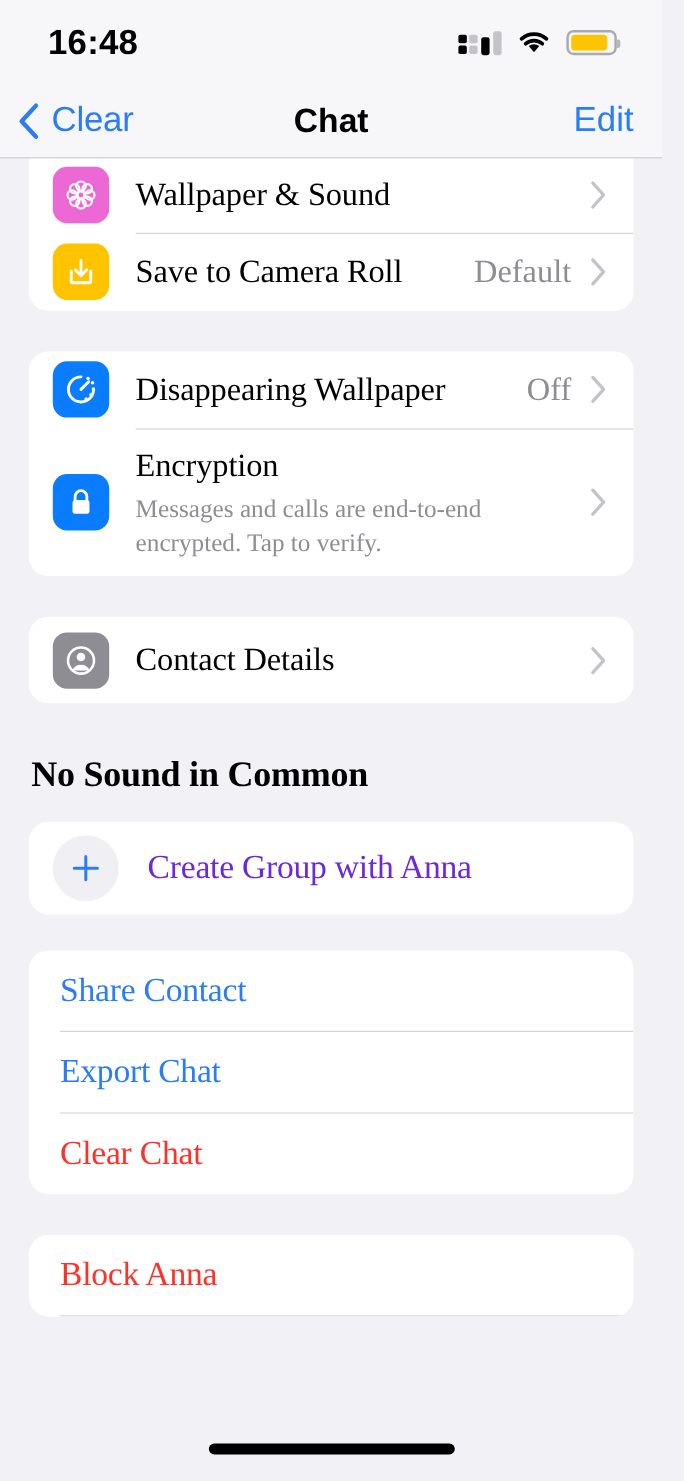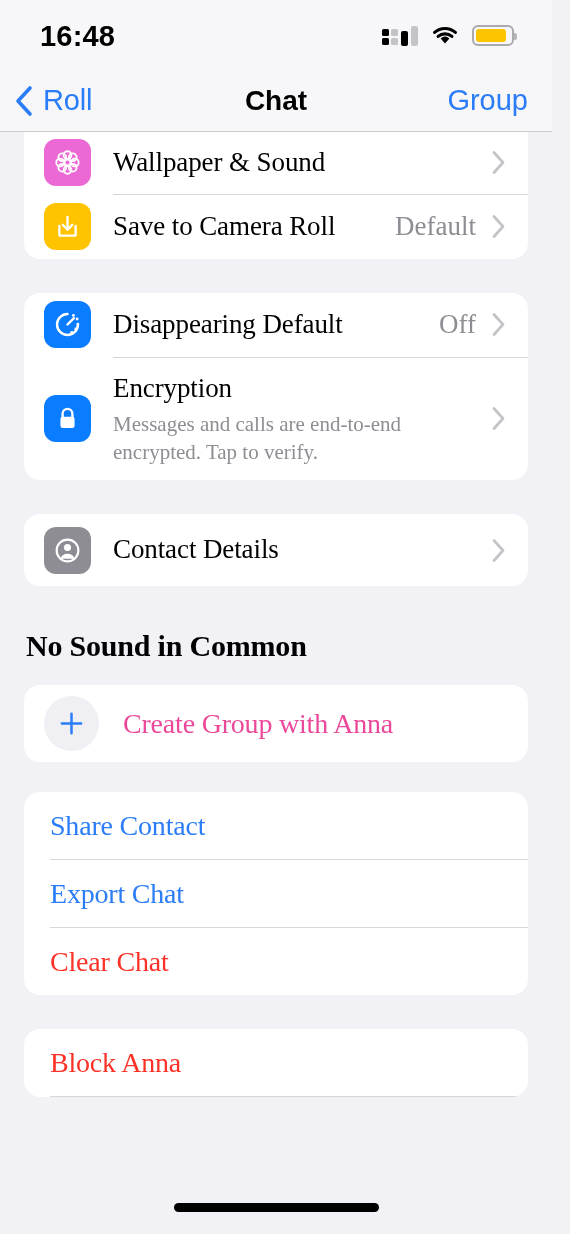--- a/index.html
+++ b/index.html
@@ -234,21 +234,21 @@
     background: #f0f0f4;
     display: flex;
     align-items: center;
     justify-content: center;
     margin-right: 24px;
     flex: 0 0 auto;
   }
   .plus-circle svg { display: block; }
   .create-label {
     font-size: 28px;
-    color: #ec4899;
+    color: #6d28d9;
     letter-spacing: -0.2px;
   }
 
   
   .action-row {
     display: flex;
     align-items: center;
     height: 67px;
     padding: 0 26px;
     cursor: pointer;
@@ -307,24 +307,24 @@
       </div>
 
     </div>
   </div>
 
   <div class="nav-bar">
     <div class="nav-back">
       <svg class="chev-back" viewBox="0 0 20 32">
         <path d="M16 3 L4 16 L16 29" stroke="#2a7cf7" stroke-width="3.6" fill="none" stroke-linecap="round" stroke-linejoin="round"></path>
       </svg>
-      <span class="nav-back-label">Roll</span>
+      <span class="nav-back-label">Clear</span>
     </div>
     <div class="nav-title">Chat</div>
-    <div class="nav-edit">Group</div>
+    <div class="nav-edit">Edit</div>
   </div>
 
   <div class="content">
 
     <div class="card clipped-top">
 
       <div class="row" style="min-height:58px;">
         <div class="icon-box" style="background:#ec68d4;">
           <svg width="31" height="31" viewBox="0 0 32 32">
             <g fill="none" stroke="#fff" stroke-width="1.9">
@@ -379,21 +379,21 @@
             <path d="M16 5.2 A10.8 10.8 0 1 0 26.8 16" stroke="#fff" stroke-width="2.5" fill="none" stroke-linecap="round"></path>
             <path d="M16 16 L22.6 9.4" stroke="#fff" stroke-width="2.5" fill="none" stroke-linecap="round"></path>
             <circle cx="22.1" cy="6.6" r="1.5" fill="#fff"></circle>
             <circle cx="25.9" cy="10.3" r="1.5" fill="#fff"></circle>
             <circle cx="26.7" cy="15.6" r="1.5" fill="#fff"></circle>
             <circle cx="24.6" cy="20.6" r="1.5" fill="#fff"></circle>
             <circle cx="20.4" cy="24.3" r="1.5" fill="#fff"></circle>
           </svg>
         </div>
         <div class="row-body">
-          <div class="row-title">Disappearing Default</div>
+          <div class="row-title">Disappearing Wallpaper</div>
         </div>
         <div class="row-value">Off</div>
         <svg class="chev-row" viewBox="0 0 14 25">
           <path d="M2 2.5 L11 12.5 L2 22.5" stroke="#c3c3c8" stroke-width="2.7" fill="none" stroke-linecap="round" stroke-linejoin="round"></path>
         </svg>
       </div>
 
       <div class="sep"></div>
 
       <div class="row" style="min-height:106px;">

